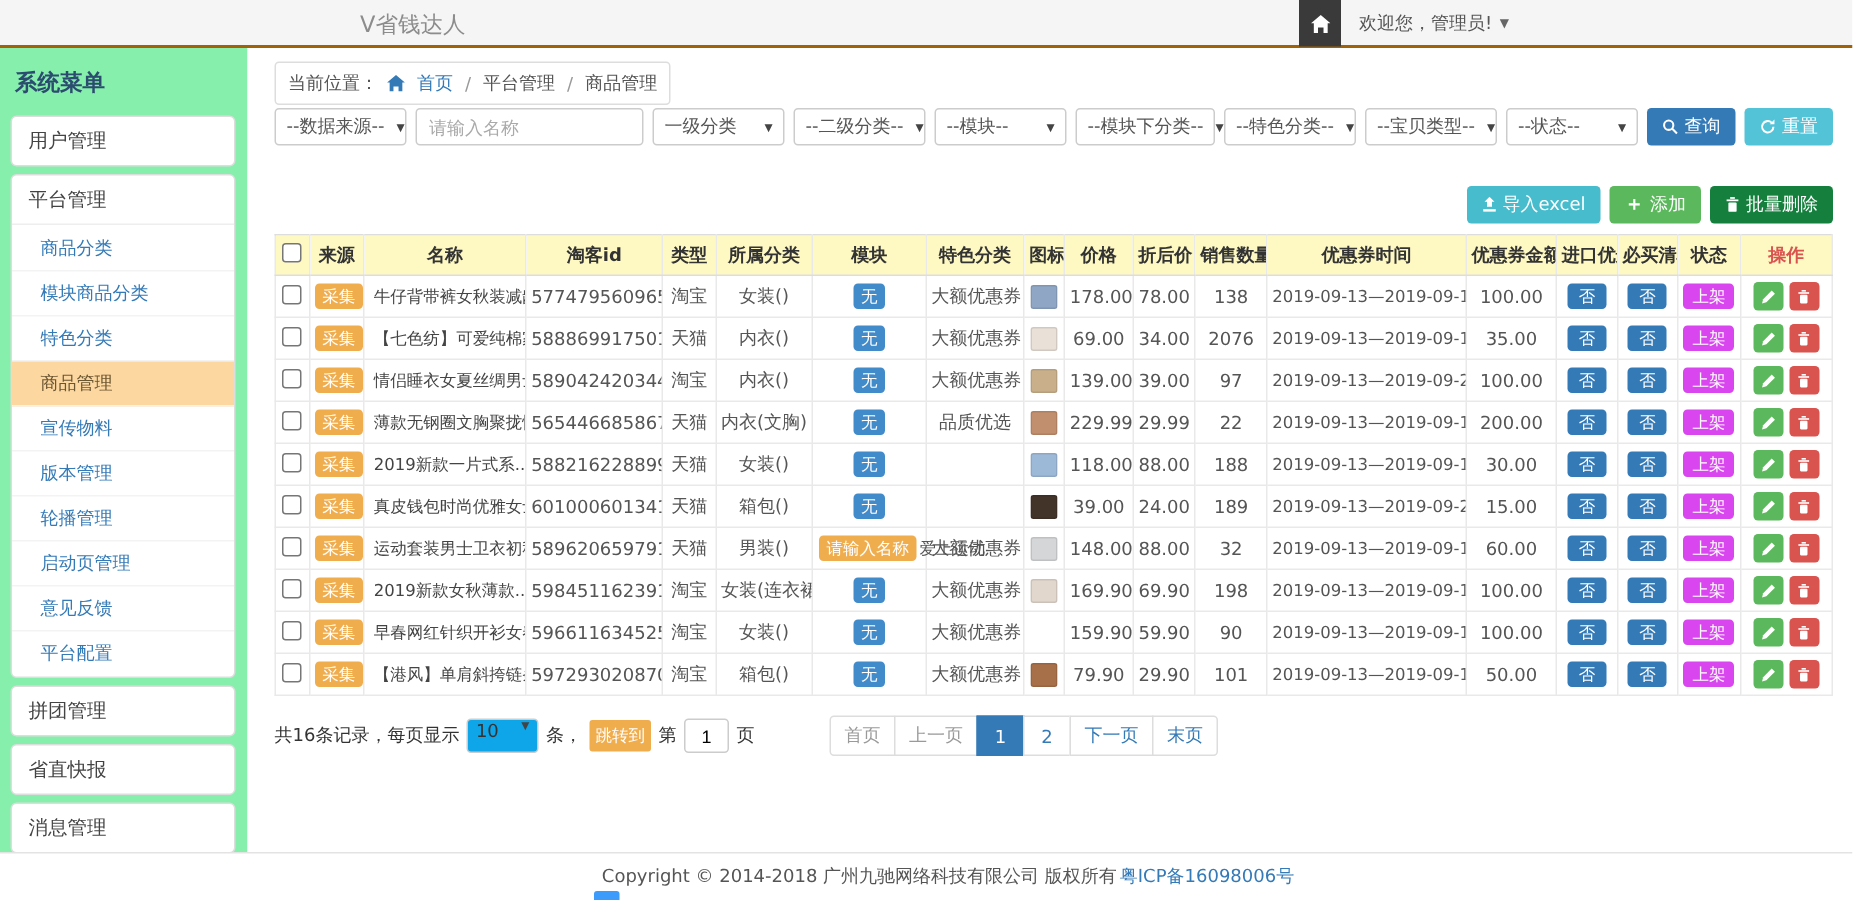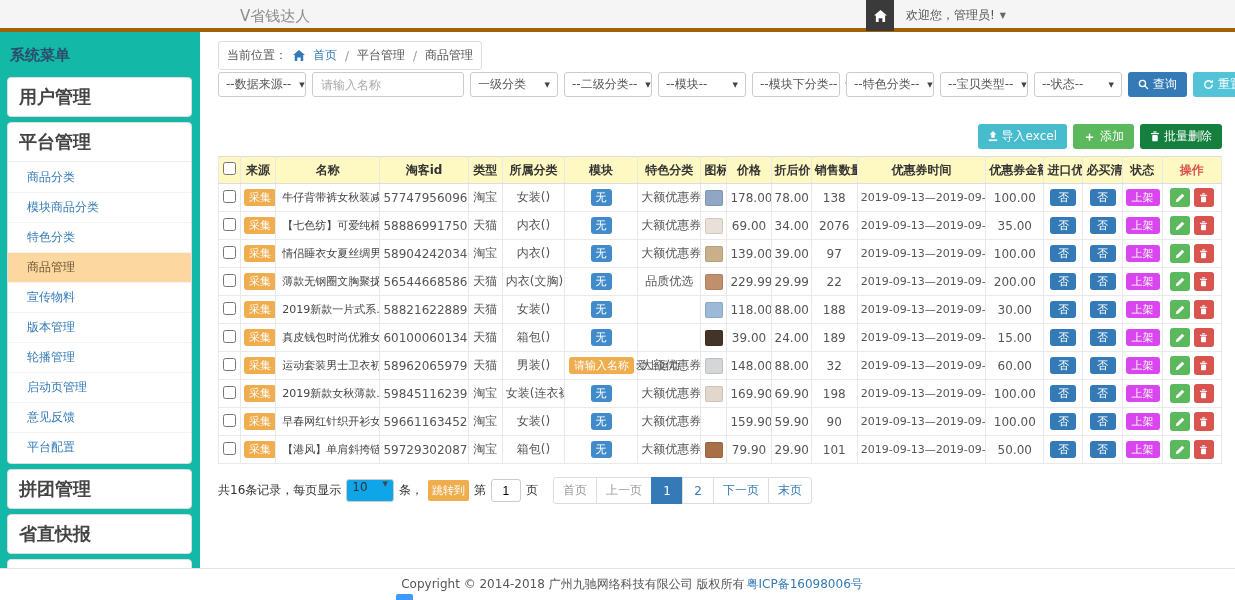--- a/index.html
+++ b/index.html
@@ -1,36 +1,36 @@
 <!DOCTYPE html>
 <html><head>
 <meta charset="utf-8">
 <style>
   *{margin:0;padding:0;box-sizing:border-box;}
   html,body{width:1235px;height:600px;overflow:hidden;}
   body{font-family:"DejaVu Sans","Liberation Sans",sans-serif;font-size:12px;color:#333;background:#fff;position:relative;}
   button{font-family:inherit;}
 
   
-  .topbar{height:32px;background:#f5f5f5;border-bottom:4px solid #a16207;position:relative;padding-left:48px;}
+  .topbar{height:32px;background:#f5f5f5;border-bottom:2px solid #a16207;position:relative;padding-left:48px;}
   .brand{position:absolute;left:240px;top:7px;color:#8c8c8c;font-size:15px;}
   .top-right{position:absolute;left:866px;top:0;height:31px;display:flex;align-items:center;}
   .home-btn{width:28px;height:31px;background:#3a3a3a;display:flex;align-items:center;justify-content:center;cursor:pointer;}
   .welcome{padding:0 12px;color:#555;display:flex;align-items:center;gap:5px;cursor:pointer;}
   .tb-caret{font-size:8px;color:#666;}
 
   
   .layout{display:flex;height:536px;}
-  .side-col{width:200px;flex-shrink:0;background:#14b8a6;padding:4px 8px 0 7px;overflow:hidden;}
+  .side-col{width:165px;flex-shrink:0;background:#86efac;padding:4px 8px 0 7px;overflow:hidden;}
   .content{flex:1;background:#fff;padding:9px 13px 0 18px;overflow:hidden;}
 
   
   .sb-title{color:#2b4c6f;font-weight:bold;font-size:15px;padding:10px 3px 12px;}
   .sb-panel{background:#fff;border:1px solid #ddd;border-radius:4px;margin-bottom:5px;overflow:hidden;}
-  .sb-top{padding:7px 11px;font-weight:bold;color:#444;font-size:18px;cursor:pointer;}
+  .sb-top{padding:7px 11px;font-weight:normal;color:#444;font-size:13px;cursor:pointer;}
   .sb-sub{border-top:1px solid #eee;padding:1px 0;}
   .sb-sub-item{padding:6px 8px 6px 19px;color:#337ab7;font-size:12px;cursor:pointer;border-bottom:1px solid #f3f3f3;}
   .sb-sub-item:last-child{border-bottom:none;}
   .sb-sub-item.active{background:#fcd7a0;color:#6b5632;}
 
   
   .breadcrumb{display:inline-flex;align-items:center;border:1px solid #ddd;border-radius:3px;background:#fff;padding:5px 8px;gap:6px;margin-bottom:2px;color:#555;}
   .bc-link{color:#337ab7;text-decoration:none;cursor:pointer;}
   .bc-sep{color:#999;padding:0 2px;}
   .bc-home-ic{display:inline-flex;margin-right:2px;}

